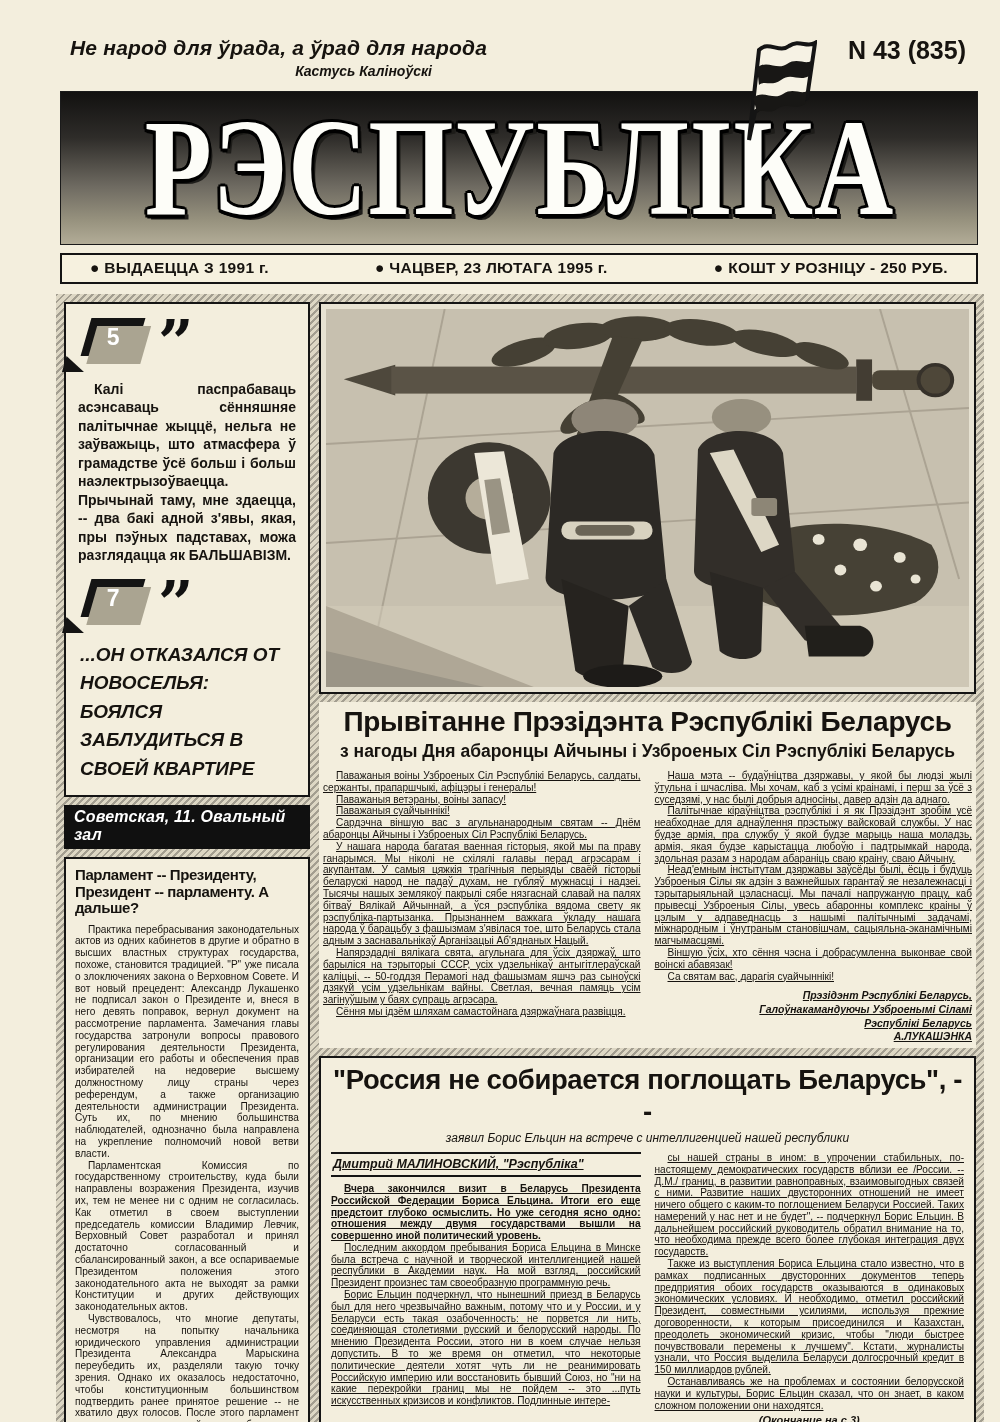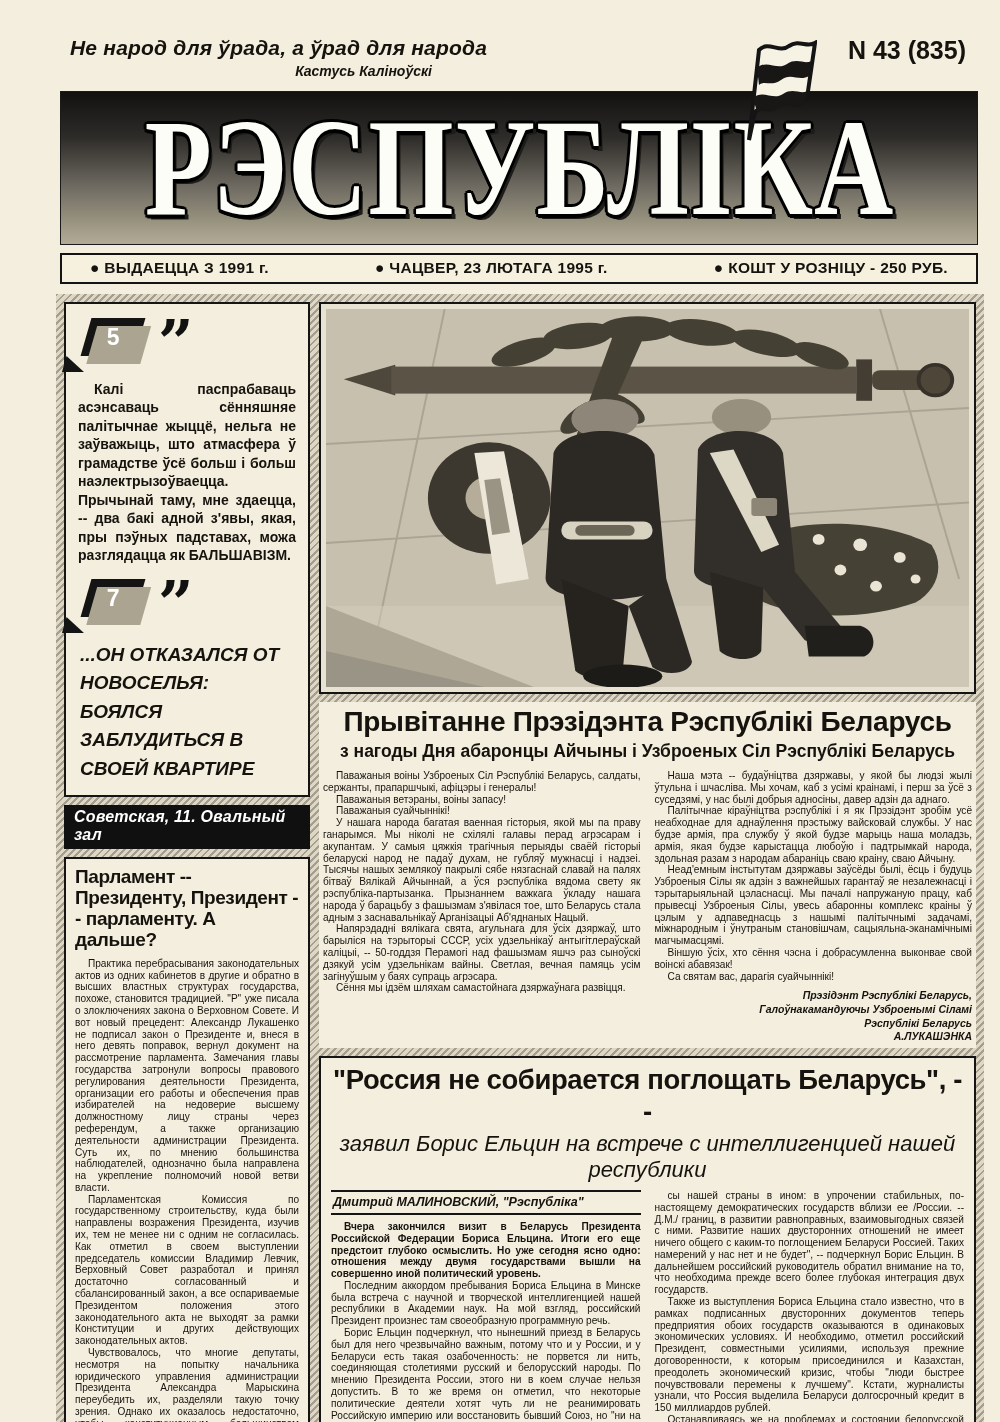--- a/index.html
+++ b/index.html
@@ -64,40 +64,40 @@
   .badge::before{content:"";position:absolute;left:8px;top:8px;width:54px;height:38px;background:#aaa491;z-index:-1;}
   .badge::after{content:"";position:absolute;left:-14px;bottom:-16px;border-style:solid;border-width:16px 0 0 22px;border-color:transparent transparent transparent #141414;}
   .badge span{transform:skewX(16deg);}
   .bigquote{font-family:"DejaVu Serif",serif;font-weight:bold;font-size:62px;line-height:.35;margin-top:14px;color:#111;}
   .quote-text{font-weight:bold;font-size:14px;line-height:1.32;text-align:justify;text-indent:16px;margin:0 0 14px;}
   .quote2-text{font-weight:bold;font-style:italic;font-size:19px;line-height:1.5;margin:6px 0 2px 2px;}
 
   
   .kicker{background:#101010;color:#fff;font-weight:bold;font-style:italic;font-size:16px;padding:3px 10px 5px;letter-spacing:.2px;}
   .parliament-box{padding:8px 9px 6px;flex:1;}
-  .parliament-headline{font-size:19px;font-weight:bold;line-height:1.1;letter-spacing:-.4px;margin:0 0 7px;}
+  .parliament-headline{font-size:15px;font-weight:bold;line-height:1.1;letter-spacing:-.4px;margin:0 0 7px;}
   .body-text p{margin:0;font-size:10.1px;line-height:1.17;text-align:justify;text-indent:13px;}
   .continuation{text-align:center;font-weight:bold;font-style:italic;font-size:11px;margin-top:3px;}
 
   
   .photo-box{border:2px solid #141414;background:#e7e2d2;padding:5px;}
   .photo-box svg{display:block;width:100%;height:378px;}
 
   
   .greeting{padding:2px 4px 4px;background:#f3eedd;}
   .greeting-headline{text-align:center;font-size:28px;font-weight:bold;letter-spacing:-.3px;margin:2px 0 3px;}
   .greeting-subhead{text-align:center;font-size:17.5px;font-weight:bold;margin:0 0 8px;}
-  .two-col{display:flex;gap:14px;}
+  .two-col{display:flex;gap:14px;text-decoration:underline;}
   .two-col .col{flex:1;min-width:0;}
   .signature{text-align:right;font-weight:bold;font-style:italic;font-size:10.5px;line-height:1.3;margin-top:7px;}
 
   
   .yeltsin-box{padding:5px 10px 6px;}
   .yeltsin-headline{text-align:center;font-size:27.5px;font-weight:bold;letter-spacing:-.4px;margin:1px 0 3px;}
-  .yeltsin-subhead{text-align:center;font-style:italic;font-size:22px;margin:0 0 7px;}
+  .yeltsin-subhead{text-align:center;font-style:italic;font-size:12px;margin:0 0 7px;}
   .byline{
     font-weight:bold;font-style:italic;font-size:12.5px;
     border-top:2px solid #141414;border-bottom:2px solid #141414;
     padding:3px 2px 4px;margin:0 0 6px;
   }
   .lead{font-weight:bold;}
 </style>
 </head>
 <body>
 
@@ -243,20 +243,21 @@
       </div>
 
       <div class="greeting">
         <h1 class="greeting-headline">Прывітанне Прэзідэнта Рэспублікі Беларусь</h1>
         <div class="greeting-subhead">з нагоды Дня абаронцы Айчыны і Узброеных Сіл Рэспублікі Беларусь</div>
         <div class="two-col">
           <div class="col body-text">
             <p>Паважаныя воіны Узброеных Сіл Рэспублікі Беларусь, салдаты, сержанты, прапаршчыкі, афіцэры і генералы!</p>
             <p>Паважаныя ветэраны, воіны запасу!</p>
             <p>Паважаныя суайчыннікі!</p>
+            <p>Сардэчна віншую вас з агульнанародным святам -- Днём абаронцы Айчыны і Узброеных Сіл Рэспублікі Беларусь.</p>
             <p>У нашага народа багатая ваенная гісторыя, якой мы па праву ганарымся. Мы ніколі не схілялі галавы перад агрэсарам і акупантам. У самыя цяжкія трагічныя перыяды сваёй гісторыі беларускі народ не падаў духам, не губляў мужнасці і надзеі. Тысячы нашых землякоў пакрылі сябе нязгаснай славай на палях бітваў Вялікай Айчыннай, а ўся рэспубліка вядома свету як рэспубліка-партызанка. Прызнаннем важкага ўкладу нашага народа ў барацьбу з фашызмам з'явілася тое, што Беларусь стала адным з заснавальнікаў Арганізацыі Аб'яднаных Нацый.</p>
             <p>Напярэдадні вялікага свята, агульнага для ўсіх дзяржаў, што барыліся на тэрыторыі СССР, усіх удзельнікаў антыгітлераўскай каліцыі, -- 50-годдзя Перамогі над фашызмам яшчэ раз сыноўскі дзякуй усім удзельнікам вайны. Светлая, вечная памяць усім загінуўшым у баях супраць агрэсара.</p>
             <p>Сёння мы ідзём шляхам самастойнага дзяржаўнага развіцця.</p>
           </div>
           <div class="col body-text">
             <p>Наша мэта -- будаўніцтва дзяржавы, у якой бы людзі жылі ўтульна і шчасліва. Мы хочам, каб з усімі краінамі, і перш за ўсё з суседзямі, у нас былі добрыя адносіны, давер адзін да аднаго.</p>
             <p>Палітычнае кіраўніцтва рэспублікі і я як Прэзідэнт зробім усё неабходнае для аднаўлення прэстыжу вайсковай службы. У нас будзе армія, пра службу ў якой будзе марыць наша моладзь, армія, якая будзе карыстацца любоўю і падтрымкай народа, здольная разам з народам абараніць сваю краіну, сваю Айчыну.</p>
             <p>Неад'емным інстытутам дзяржавы заўсёды былі, ёсць і будуць Узброеныя Сілы як адзін з важнейшых гарантаў яе незалежнасці і тэрытарыяльнай цэласнасці. Мы пачалі напружаную працу, каб прывесці Узброеныя Сілы, увесь абаронны комплекс краіны ў цэлым у адпаведнасць з нашымі палітычнымі задачамі, міжнародным і ўнутраным становішчам, сацыяльна-эканамічнымі магчымасцямі.</p>
             <p>Віншую ўсіх, хто сёння чэсна і добрасумленна выконвае свой воінскі абавязак!</p>
             <p>Са святам вас, дарагія суайчыннікі!</p>

